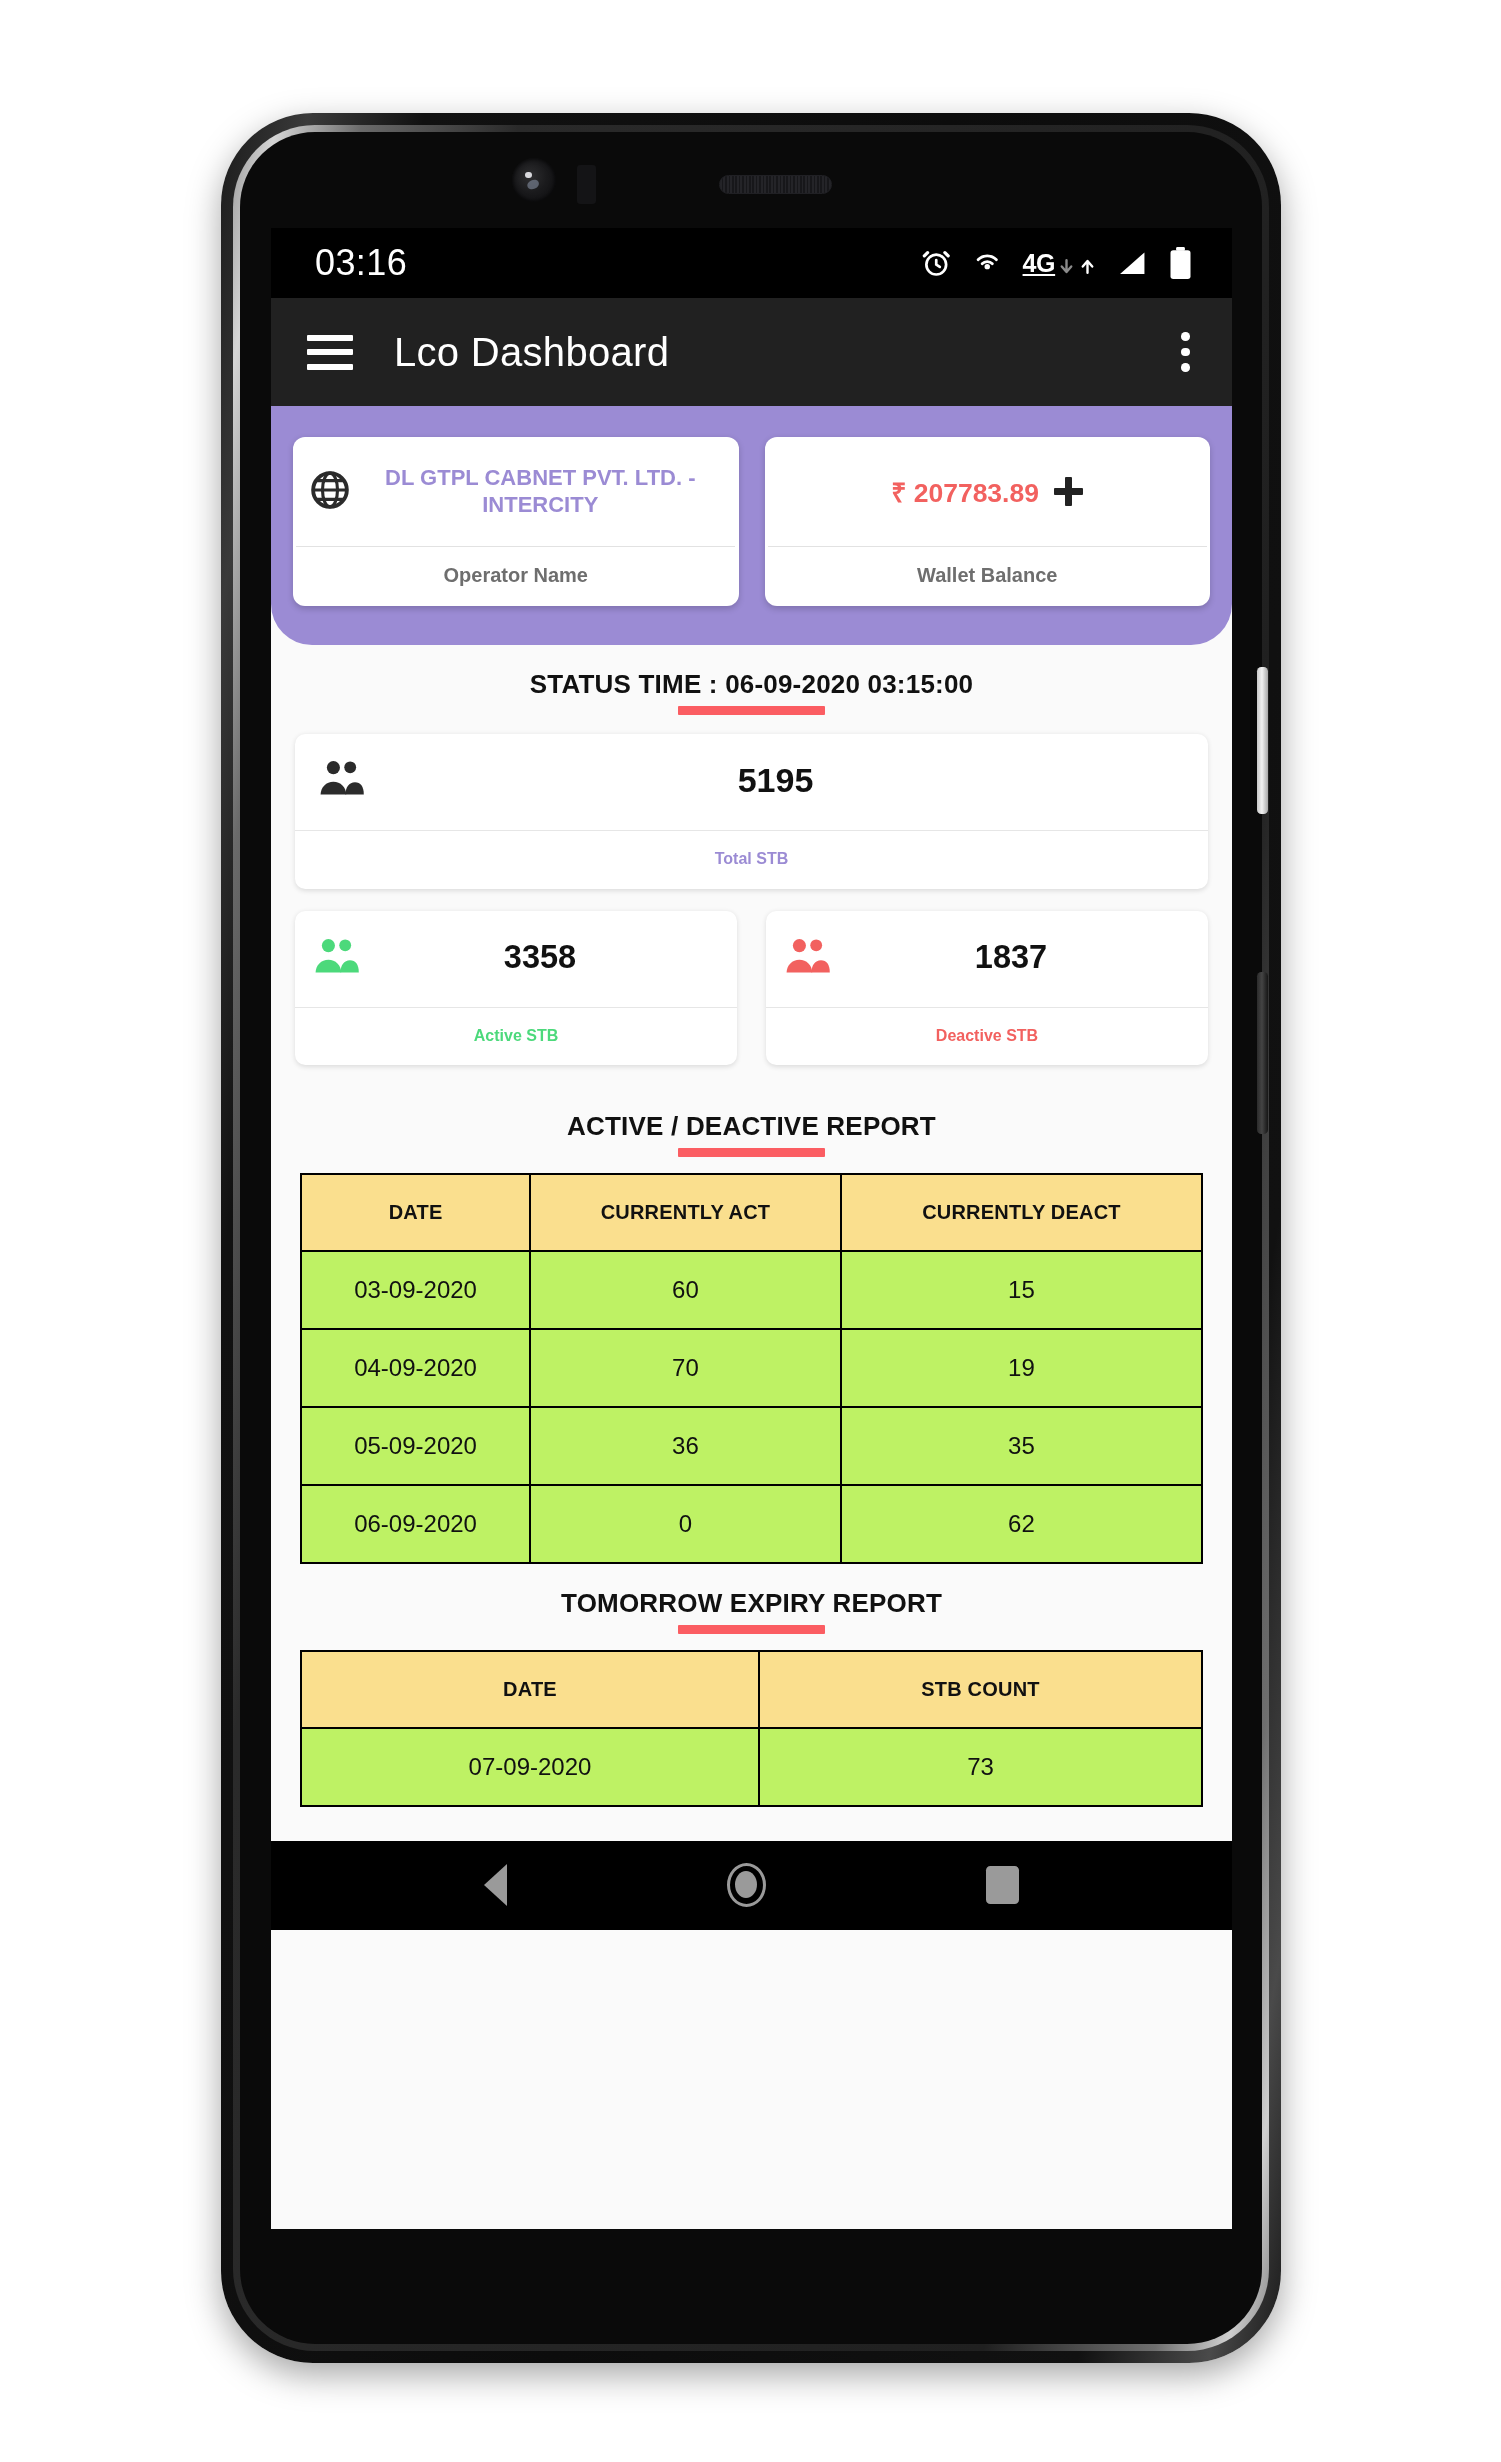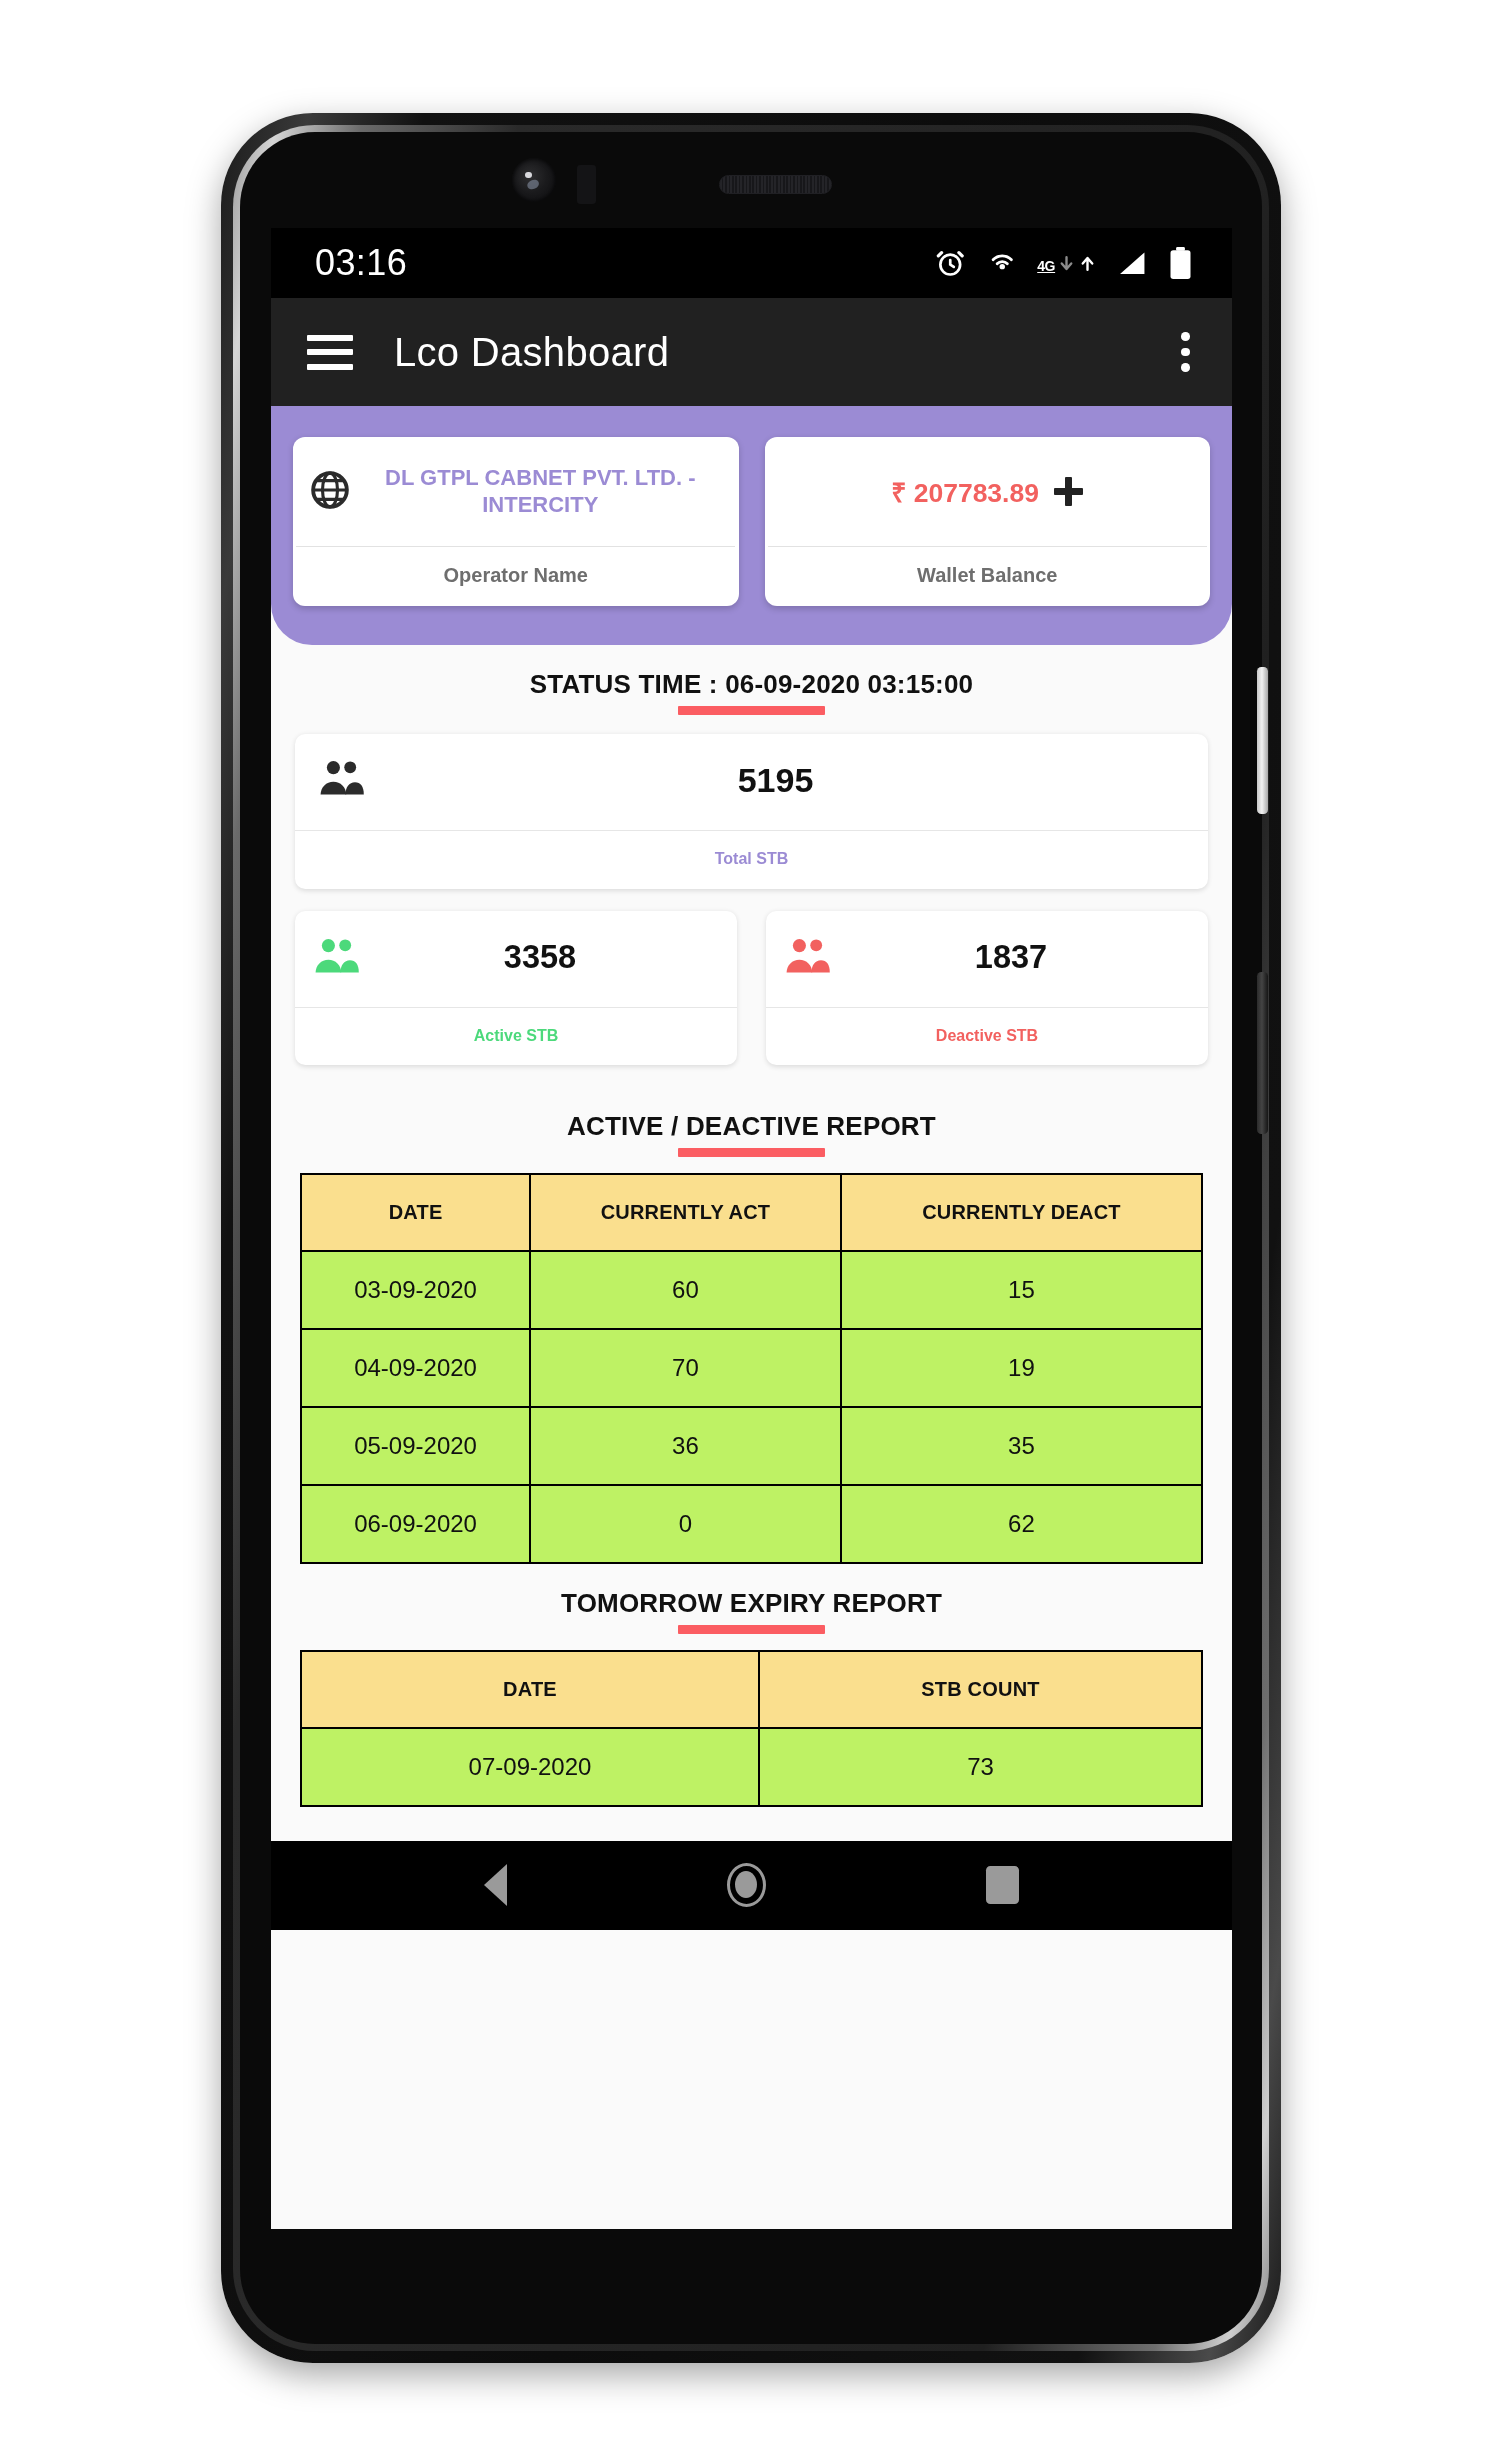--- a/index.html
+++ b/index.html
@@ -88,21 +88,21 @@
   .statusbar {
     height: 70px; background: #000;
     display: flex; align-items: center;
     padding: 0 38px 0 44px;
     color: #fff;
   }
   .sb-time { font-size: 36px; font-weight: 500; letter-spacing: 0.4px; }
   .sb-icons { margin-left: auto; display: flex; align-items: center; gap: 19px; }
   .sb-icons svg { display: block; }
   .sb-4g { display: flex; align-items: flex-end; gap: 1.7px; }
-  .sb-4g-text { font-size: 14px; font-weight: 700; line-height: 1; letter-spacing: -0.4px; text-decoration: underline; }
+  .sb-4g-text { font-size: 25px; font-weight: 700; line-height: 1; letter-spacing: -0.4px; text-decoration: underline; }
   .sb-4g-arrows { display: flex; flex-direction: column; }
 
   
   .appbar {
     height: 108px; background: #212121;
     display: flex; align-items: center; padding: 0 34px 0 36px;
   }
   .hamburger { width: 46px; display: flex; flex-direction: column; gap: 8.5px; cursor: pointer; }
   .hamburger span { display: block; height: 6px; background: #fff; border-radius: 0.9px; }
   .appbar-title {

